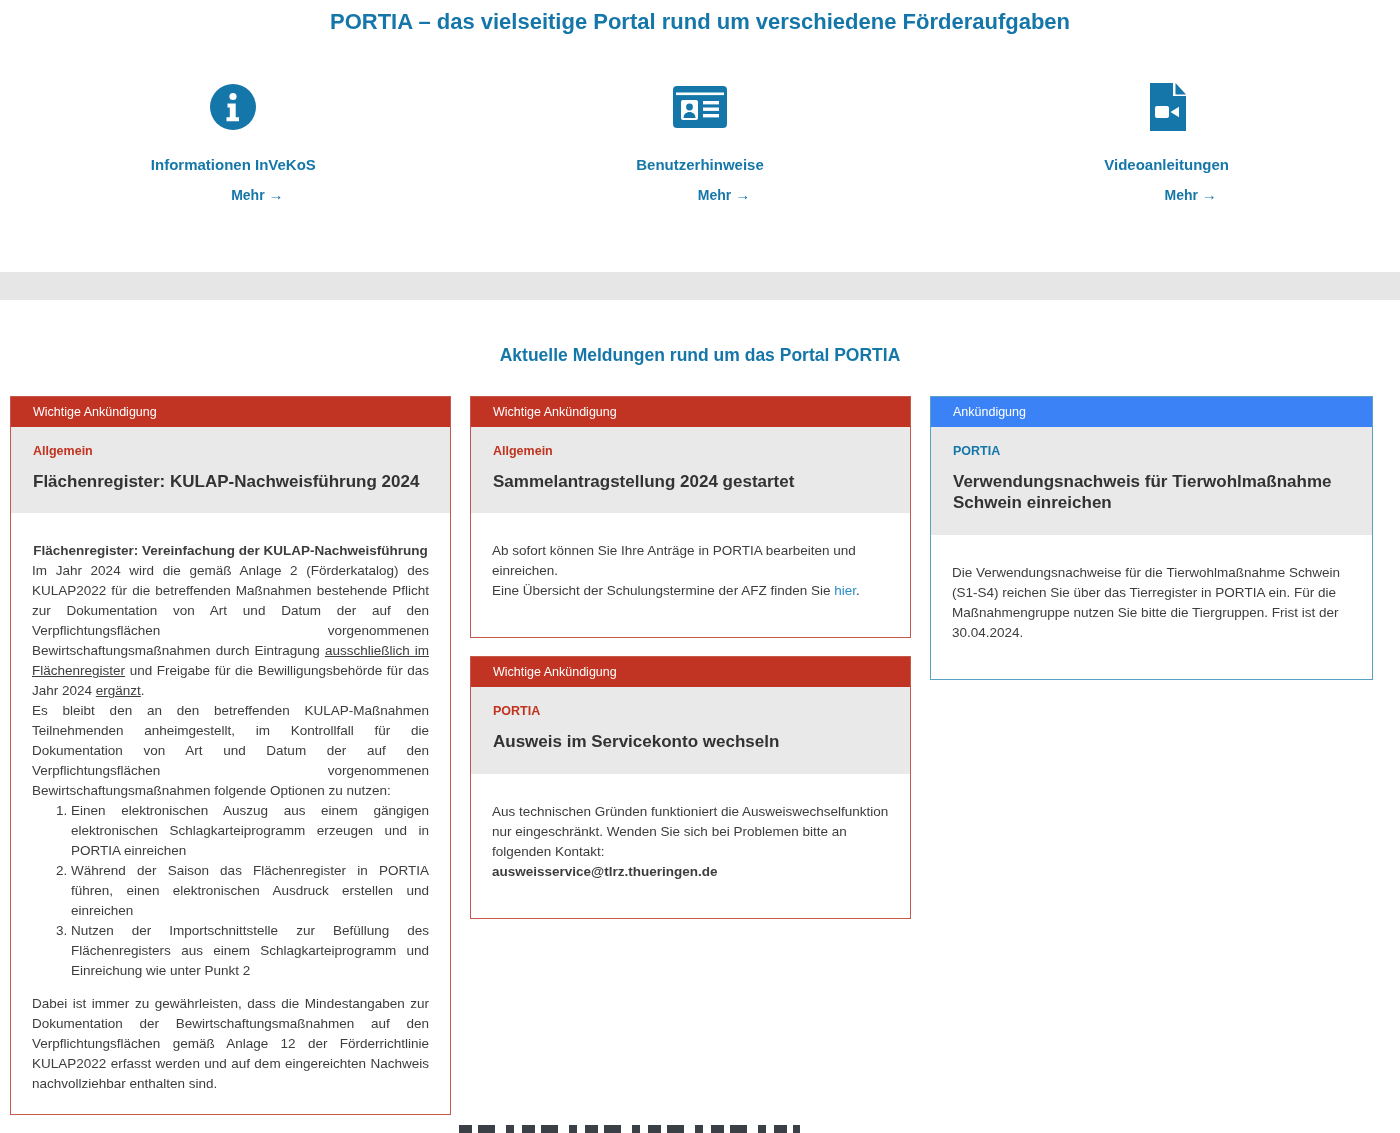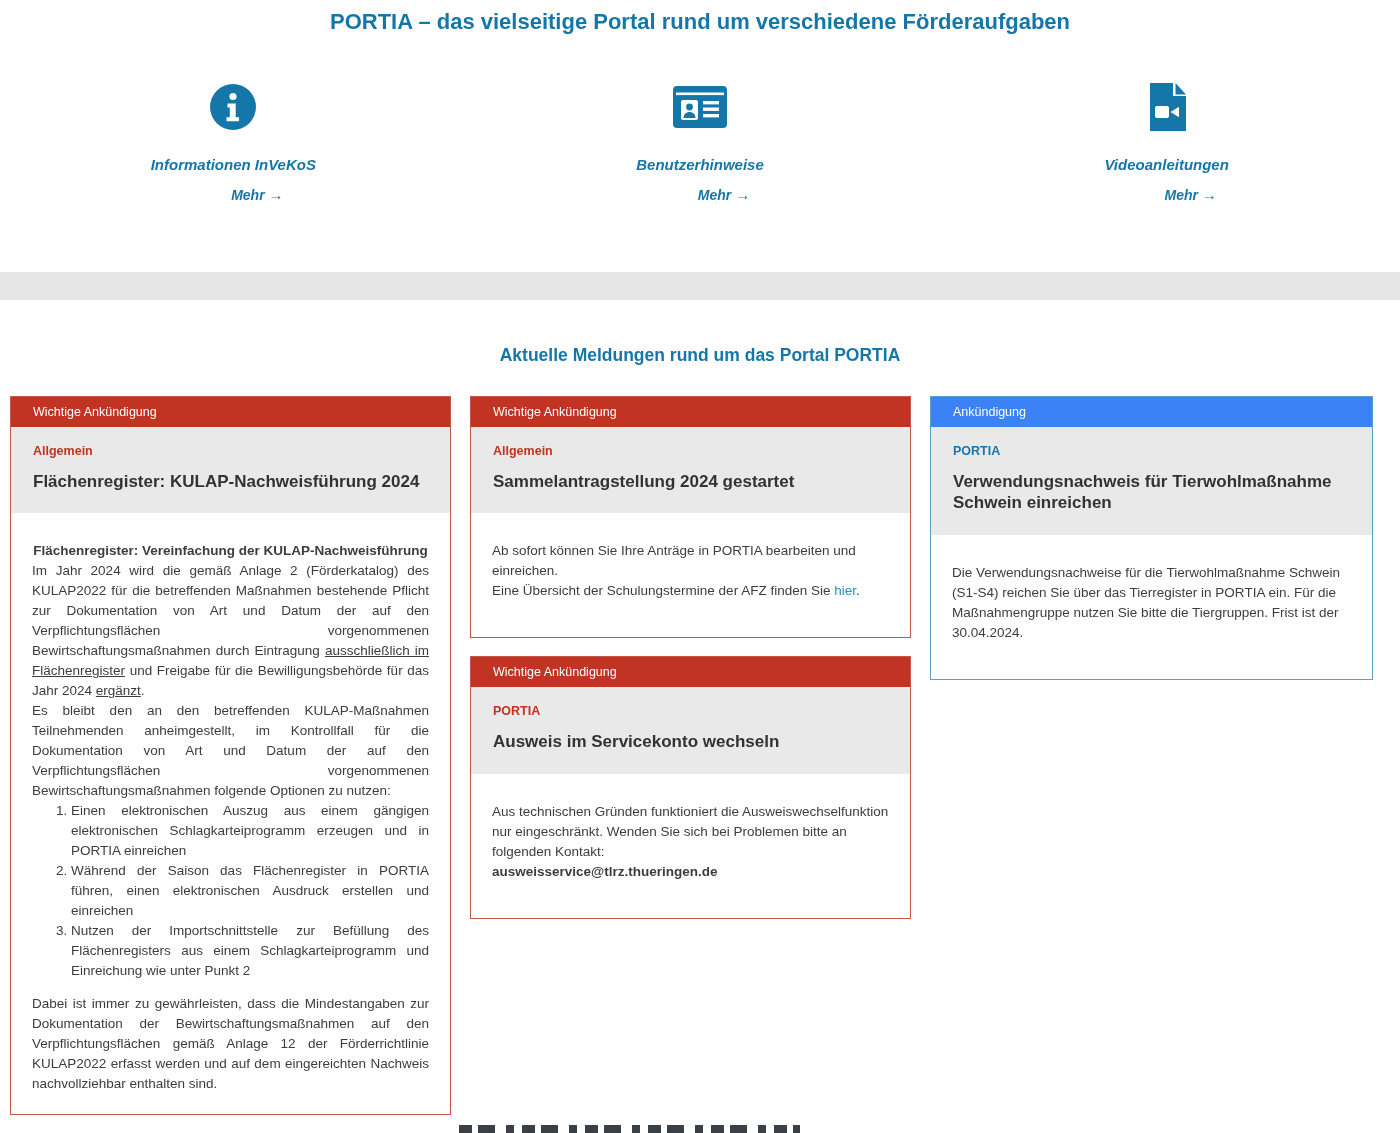--- a/index.html
+++ b/index.html
@@ -19,21 +19,21 @@
     text-align: center;
     font-size: 22px;
     font-weight: bold;
     color: #1577a9;
   }
   .features {
     margin-top: 48px;
     display: grid;
     grid-template-columns: 1fr 1fr 1fr;
   }
-  .feature { text-align: center; font-style: italic; }
+  .feature { text-align: center; }
   .feature .icon-wrap { height: 52px; display:flex; align-items:center; justify-content:center; }
   .feature-label {
     margin-top: 21px;
     font-size: 15px;
     font-weight: bold;
     color: #1577a9;
     cursor: pointer;
   }
   .feature-more {
     margin-top: 13px;

